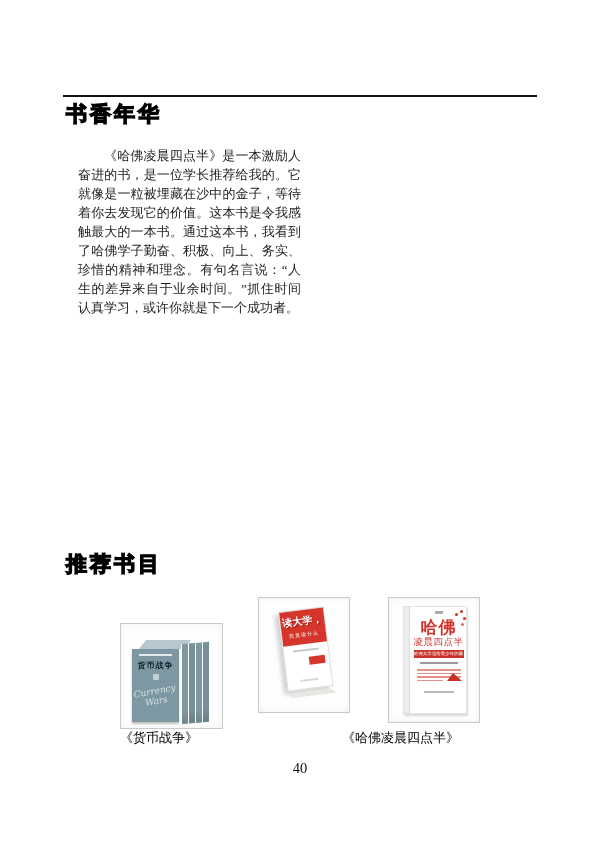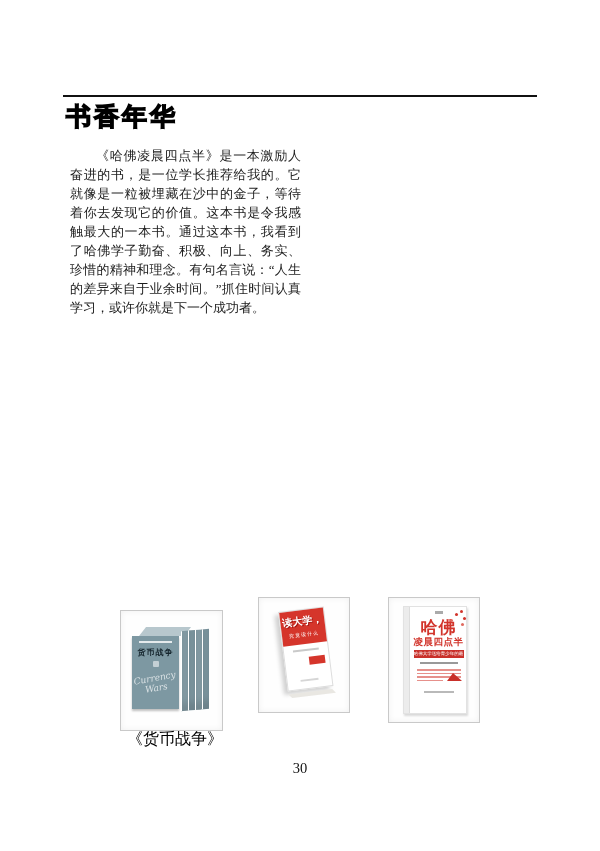--- a/index.html
+++ b/index.html
@@ -17,41 +17,41 @@
   }
   .masthead .part2 { margin-left:26px; }
   .rule {
     position:absolute; top:95px; left:63px; right:63px;
     border-top:2px solid #111;
   }
   
   .pop-heading {
     position:absolute; left:66px;
     font-family:"DejaVu Sans", sans-serif; font-weight:900;
-    font-size:25px; letter-spacing:3px; color:#000;text-align:center;
+    font-size:21px; letter-spacing:3px; color:#000;text-align:center;
     -webkit-text-stroke:1.3px #000;
   }
   #heading-article  { top:100px; }
   #heading-books    { top:550px; }
   
   .column {
     position:absolute; top:146px; width:231px;
     font-size:13px; line-height:19px; text-align:justify;
     color:#1c1c1c;
   }
   #col-left  { left:70px; }
   #col-right { left:307px; }
-  .column p.indent { text-indent:26px; }
+  .column p.indent { text-indent:26px;margin-left:8px; }
   
   .bookframe {
     position:absolute; background:#fefefe;
     border:1px solid #c9c9c9;
     box-shadow:inset 0 0 6px rgba(0,0,0,0.06);
   }
-  #frame-1 { left:120px; top:610px; width:103px; height:121px; }
+  #frame-1 { left:120px; top:623px; width:103px; height:106px; }
   #frame-2 { left:258px; top:597px; width:92px;  height:116px; }
   #frame-3 { left:388px; top:597px; width:92px;  height:126px;padding-left:36px; }
   
   .boxset { position:absolute; left:11px; top:15px; width:82px; height:90px; }
   .bs-top {
     position:absolute; left:7px; top:1px; width:45px; height:9px;
     background:#b7c7cd; transform:skewX(-38deg); transform-origin:bottom left;
   }
   .bs-front {
     position:absolute; left:0; top:10px; width:47px; height:73px;
@@ -102,41 +102,41 @@
   .b3-spine { position:absolute; left:0; top:0; width:6px; height:100%; background:#ececec; border-right:1px solid #ddd; }
   .b3-body { position:absolute; left:7px; top:0; right:0; bottom:0; }
   .b3-logo { width:8px; height:3px; background:#aaa; margin:4px auto 0; }
   .b3-confetti { position:absolute; right:3px; top:3px; width:3px; height:3px; background:#d2342b; border-radius:50%;
     box-shadow:-5px 3px 0 #d2342b, 3px 7px 0 #d2342b, -10px 9px 0 #e06a60, 1px 13px 0 #e06a60; }
   .b3-title {
     margin-top:4px; text-align:center; color:#d2342b; font-weight:900;
     font-size:17px; line-height:18px; letter-spacing:1px; font-family:"DejaVu Sans", sans-serif;
   }
   .b3-sub {
-    text-align:center; color:#d2342b; font-weight:700; font-size:9.5px; line-height:11px;
+    text-align:center; color:#d2342b; font-weight:400; font-size:9.5px; line-height:11px;
     font-family:"DejaVu Sans", sans-serif; letter-spacing:0.5px;
   }
   .b3-banner {
     width:50px; height:8px; margin:3px auto 0; background:#c9302a;
     color:#fff; font-size:4.5px; line-height:8px; text-align:center; overflow:hidden;
   }
   .b3-grey { width:38px; height:2px; background:#999; margin:4px auto 0; }
   .b3-redlines { width:44px; margin:5px auto 0; }
   .b3-redlines i { display:block; height:1.5px; background:rgba(210,52,43,.55); margin-bottom:2px; }
   .b3-redlines i:last-child { width:60%; }
   .b3-mountain {
     position:absolute; right:4px; top:66px; width:0; height:0;
     border-left:6px solid transparent; border-right:9px solid transparent;
     border-bottom:8px solid #c9302a;
   }
   .b3-pub { width:30px; height:2px; background:#b9b9b9; margin:10px auto 0; }
   
   .caption {
-    position:absolute; top:729px; text-align:right; white-space:nowrap;
-    font-size:16px; color:#000;
+    position:absolute; top:729px; text-align:left; white-space:nowrap;
+    font-size:13px; color:#000;
   }
   #cap-1 { left:120px; width:103px; }
   #cap-2 { left:212px; width:184px; }
   #cap-3 { left:342px; width:184px; }
   .pagenum {
     position:absolute; top:760px; left:0; width:100%;
     text-align:center; font-size:14.5px; color:#111;
   }
 </style>
 </head>
@@ -147,20 +147,21 @@
   <div class="rule"></div>
 
   <div class="pop-heading" id="heading-article">书香年华</div>
 
   <div class="column" id="col-left">
     <p class="indent">《哈佛凌晨四点半》是一本激励人奋进的书，是一位学长推荐给我的。它就像是一粒被埋藏在沙中的金子，等待着你去发现它的价值。这本书是令我感触最大的一本书。通过这本书，我看到了哈佛学子勤奋、积极、向上、务实、珍惜的精神和理念。有句名言说：“人生的差异来自于业余时间。”抓住时间认真学习，或许你就是下一个成功者。</p>
   </div>
   <div class="column" id="col-right">
   </div>
 
+  <div class="pop-heading" id="heading-books">推荐书目</div>
 
   <div class="bookframe" id="frame-1">
     <div class="boxset">
       <div class="bs-top"></div>
       <div class="bs-front">
         <div class="tinyline"></div>
         <div class="bs-title">货币战争</div>
         <div class="bs-dot"></div>
         <div class="bs-script">Currency
 Wars</div>
@@ -205,16 +206,17 @@
             <i></i>
             <i></i>
         </div>
         <div class="b3-mountain"></div>
         <div class="b3-pub"></div>
       </div>
     </div>
   </div>
 
   <div class="caption" id="cap-1">《货币战争》</div>
-
-  <div class="pagenum">30</div>
+  <div class="caption" id="cap-3">《哈佛凌晨四点半》</div>
+
+  <div class="pagenum">40</div>
 
 </div>
 
 </body></html>

